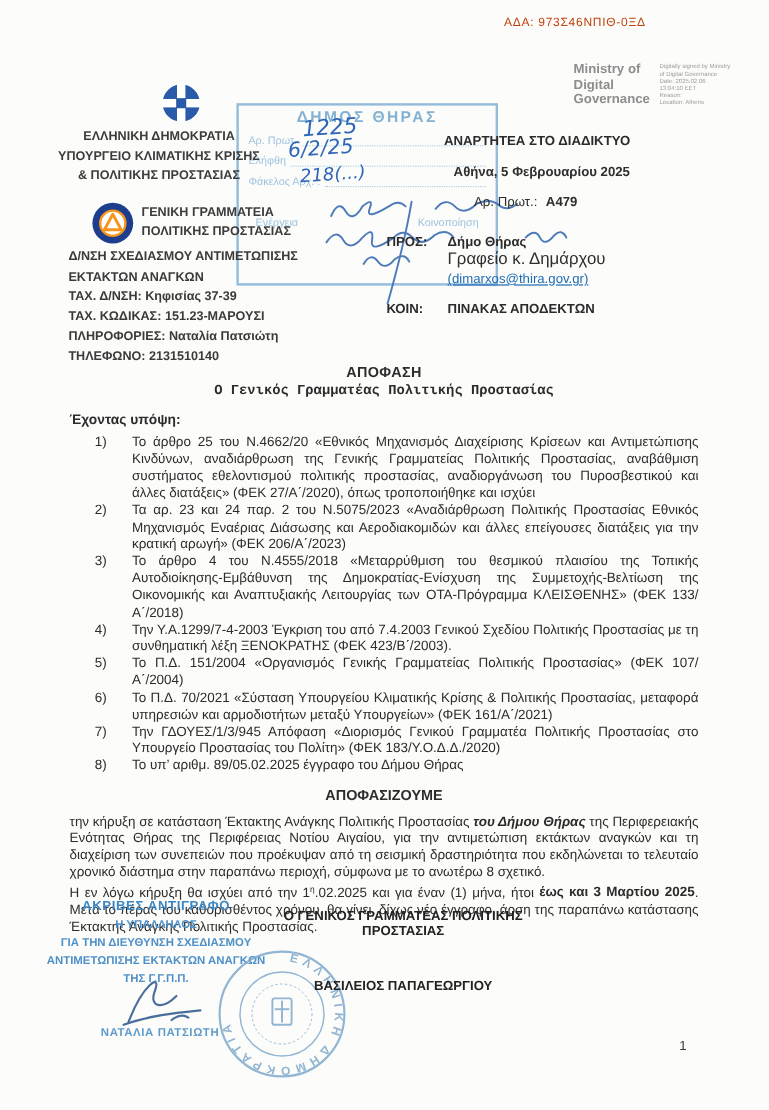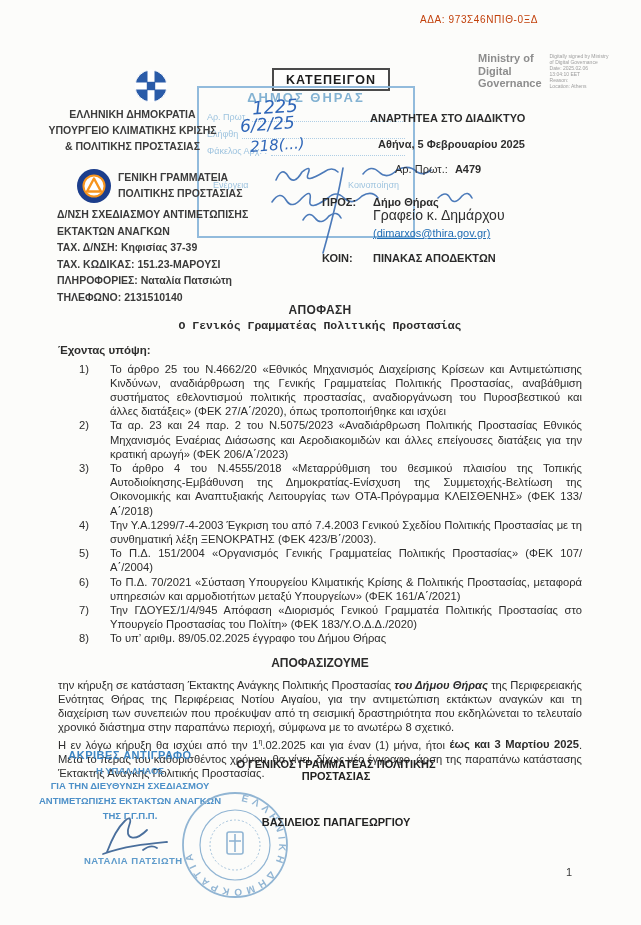--- a/index.html
+++ b/index.html
@@ -85,21 +85,20 @@
     <div class="dsig-details" style="margin-left:8px; margin-top:1px;">
       <div>Digitally signed by Ministry</div>
       <div>of Digital Governance</div>
       <div>Date: 2025.02.06</div>
       <div>13:04:10 EET</div>
       <div>Reason:</div>
       <div>Location: Athens</div>
     </div>
   </div>
 
-  <div class="abs urgent" style="left:272px; top:68px;">ΚΑΤΕΠΕΙΓΟΝ</div>
 
   <div class="abs rstamp" style="left:197px; top:86px; width:214px; height:148px;">
     <div class="title">ΔΗΜΟΣ ΘΗΡΑΣ</div>
     <div class="rrow">
         <span class="lbl">Αρ. Πρωτ.</span>
         <span class="dots"></span>
       </div>
     <div class="rrow">
         <span class="lbl">Ελήφθη</span>
         <span class="dots"></span>
@@ -205,21 +204,21 @@
       <div class="item">
           <span class="num">5)</span>
           <span class="txt">Το Π.Δ. 151/2004 «Οργανισμός Γενικής Γραμματείας Πολιτικής Προστασίας» (ΦΕΚ 107/Α΄/2004)</span>
         </div>
       <div class="item">
           <span class="num">6)</span>
           <span class="txt">Το Π.Δ. 70/2021 «Σύσταση Υπουργείου Κλιματικής Κρίσης &amp; Πολιτικής Προστασίας, μεταφορά υπηρεσιών και αρμοδιοτήτων μεταξύ Υπουργείων» (ΦΕΚ 161/Α΄/2021)</span>
         </div>
       <div class="item">
           <span class="num">7)</span>
-          <span class="txt">Την ΓΔΟΥΕΣ/1/4/945 Απόφαση «Διορισμός Γενικού Γραμματέα Πολιτικής Προστασίας στο Υπουργείο Προστασίας του Πολίτη» (ΦΕΚ 183/Υ.Ο.Δ.Δ./2020)</span>
+          <span class="txt">Την ΓΔΟΥΕΣ/1/3/945 Απόφαση «Διορισμός Γενικού Γραμματέα Πολιτικής Προστασίας στο Υπουργείο Προστασίας του Πολίτη» (ΦΕΚ 183/Υ.Ο.Δ.Δ./2020)</span>
         </div>
       <div class="item">
           <span class="num">8)</span>
           <span class="txt">Το υπ’ αριθμ. 89/05.02.2025 έγγραφο του Δήμου Θήρας</span>
         </div>
     </div>
 
     <div class="center op-title">ΑΠΟΦΑΣΙΖΟΥΜΕ</div>
 
     <div class="para"><span>την κήρυξη σε κατάσταση Έκτακτης Ανάγκης Πολιτικής Προστασίας </span><span class="bi">του Δήμου Θήρας</span><span> της Περιφερειακής Ενότητας Θήρας της Περιφέρειας Νοτίου Αιγαίου, για την αντιμετώπιση εκτάκτων αναγκών και τη διαχείριση των συνεπειών που προέκυψαν από τη σεισμική δραστηριότητα που εκδηλώνεται το τελευταίο χρονικό διάστημα στην παραπάνω περιοχή, σύμφωνα με το ανωτέρω 8 σχετικό.</span></div>

